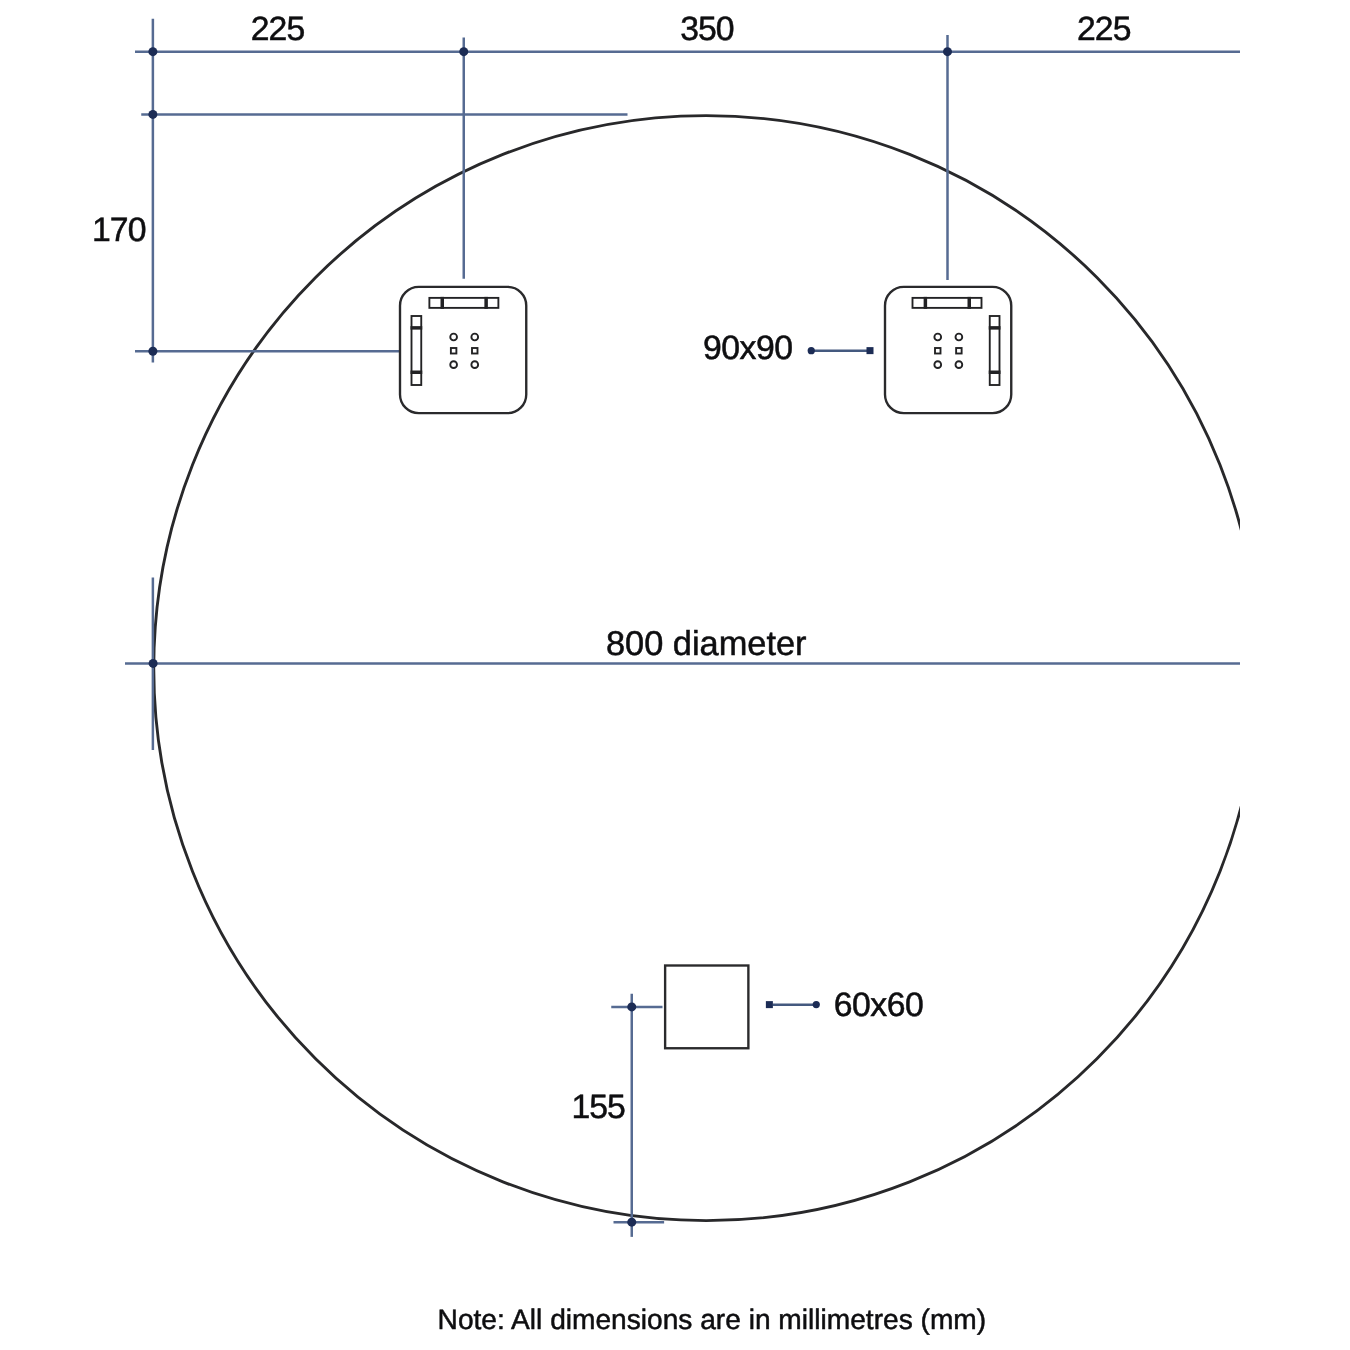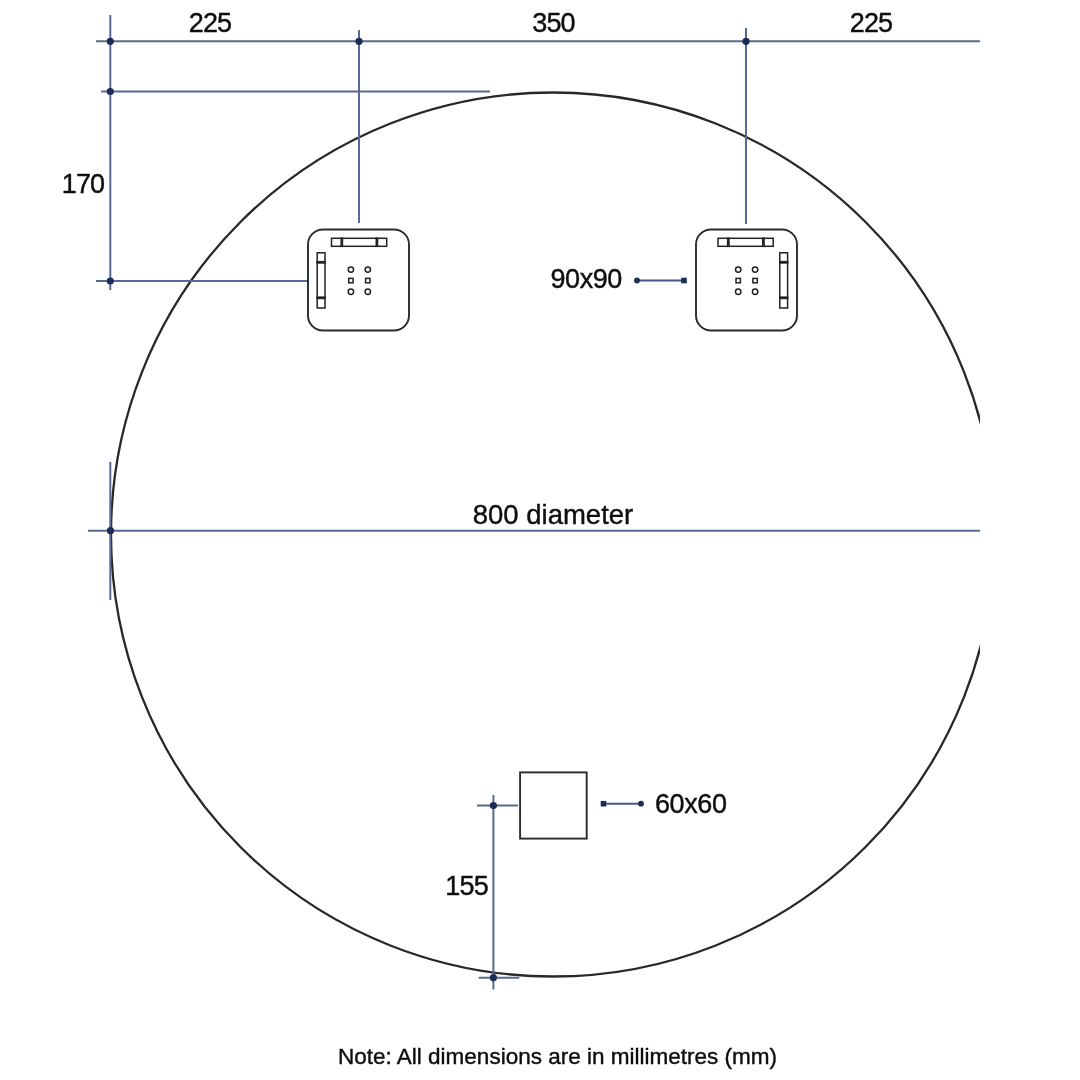--- a/index.html
+++ b/index.html
@@ -1,16 +1,16 @@
 <!DOCTYPE html>
 <html><head>
 <meta charset="utf-8">
 <style>
   html,body{margin:0;padding:0;background:#ffffff;}
-  .page{width:980px;height:1080px;position:relative;background:#ffffff;overflow:hidden;}
+  .page{width:980px;height:1080px;position:relative;background:#ffffff;overflow:hidden;margin-left:12px;}
   svg{position:absolute;left:0;top:0;}
   text{font-family:"Liberation Sans",sans-serif;fill:#0e0e10;stroke:#0e0e10;stroke-width:0.4;}
 </style>
 </head>
 <body>
 <div class="page">
 <svg width="1080" height="1080" viewBox="0 0 1080 1080">
 
   <circle cx="553" cy="534.5" r="442" fill="none" stroke="#28282a" stroke-width="2.3"></circle>
 

